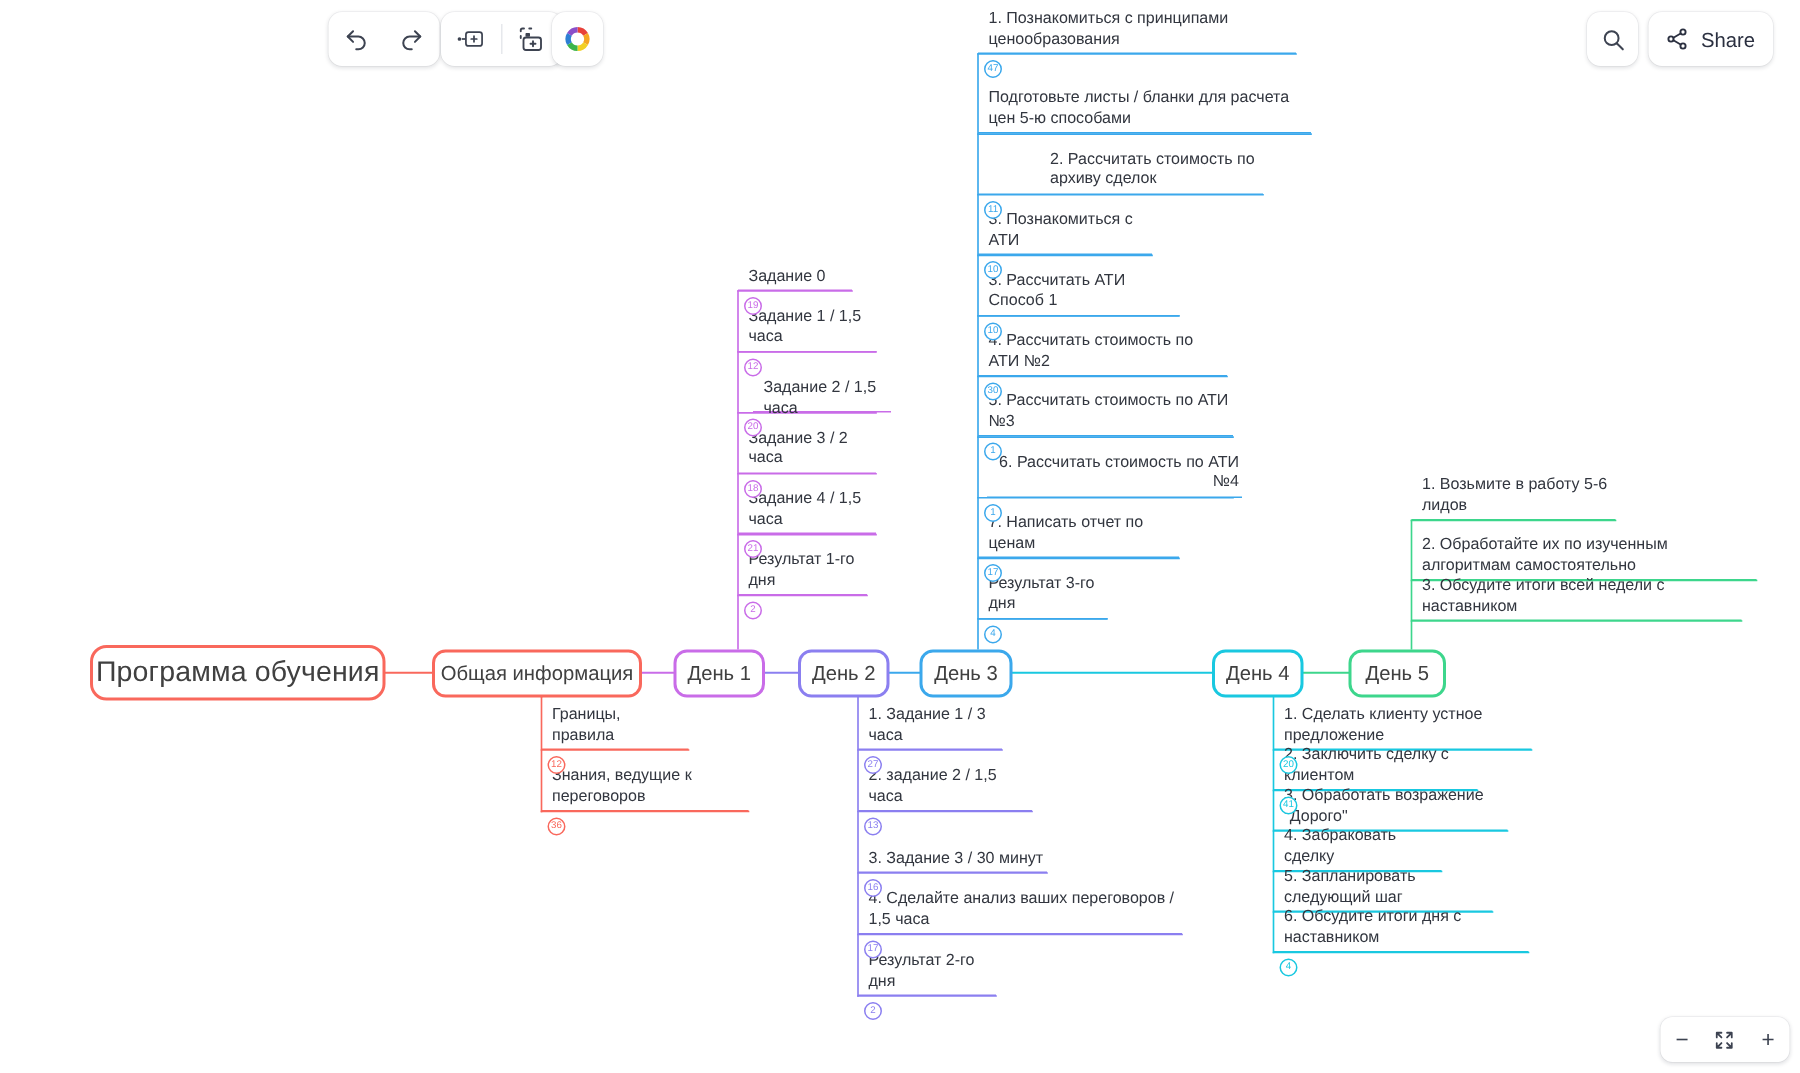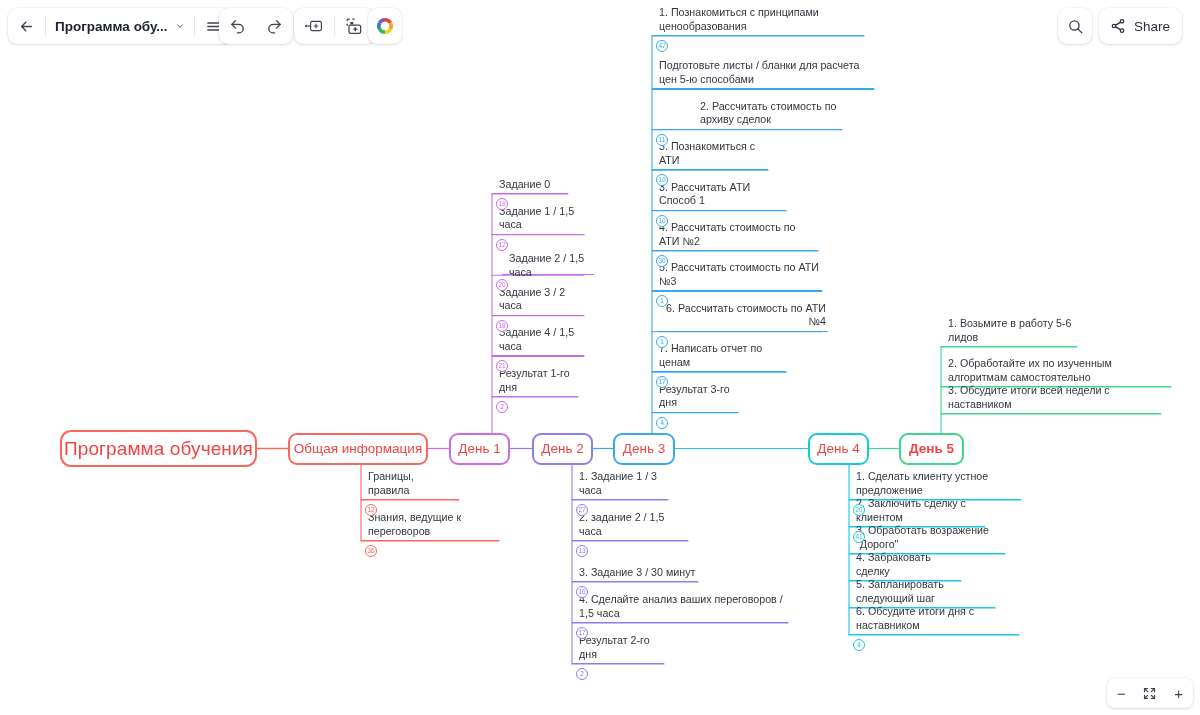--- a/index.html
+++ b/index.html
@@ -52,21 +52,21 @@
                  display:flex; align-items:center; justify-content:center; width:28px; height:28px;}
 
   
   #canvas { position: absolute; inset: 0; }
   #wires { position: absolute; inset: 0; }
 
   
   .node {
     position: absolute; background: #fff; border-radius: 9px;
     display: flex; align-items: center; justify-content: center;
-    white-space: nowrap; color: #ef4444; z-index: 10; cursor: pointer;
+    white-space: nowrap; color: #404040; z-index: 10; cursor: pointer;
   }
   .node.root {
     border: 2.5px solid #f9685c; border-radius: 11px;
     font-size: 19px; letter-spacing: .1px;
   }
   .node.l1 { border: 2px solid #f9685c; font-size: 13.5px; }
   .node.day { border: 2px solid #aa6cf0; font-size: 13.5px; }
 
   
   .leaf {
@@ -147,21 +147,21 @@
         </div>
         <div class="node day" style="left: 532px; top: 432.5px; width: 61px; height: 32px; border-color: rgb(139, 127, 240);">
           <span>День 2</span>
         </div>
         <div class="node day" style="left: 613px; top: 432.5px; width: 62px; height: 32px; border-color: rgb(59, 168, 236);">
           <span>День 3</span>
         </div>
         <div class="node day" style="left: 808px; top: 432.5px; width: 61px; height: 32px; border-color: rgb(25, 200, 224);">
           <span>День 4</span>
         </div>
-        <div class="node day" style="left: 899px; top: 432.5px; width: 65px; height: 32px; border-color: rgb(61, 214, 140); font-weight: bold;">
+        <div class="node day" style="left: 899px; top: 432.5px; width: 65px; height: 32px; border-color: rgb(61, 214, 140);">
           <span>День 5</span>
         </div>
         <div class="leaf" style="left: 361px; width: 98px; border-bottom: 1.1px solid rgb(249, 104, 92); top: 484px; height: 16px; display: flex; align-items: flex-end;">
           <span class="txt">Границы, правила</span>
         </div>
         <div class="badge" style="left: 365px; top: 504px; color: rgb(249, 104, 92);">12</div>
         <div class="leaf" style="left: 361px; width: 138px; border-bottom: 1.1px solid rgb(249, 104, 92); top: 525px; height: 16px; display: flex; align-items: flex-end;">
           <span class="txt">Знания, ведущие к переговоров</span>
         </div>
         <div class="badge" style="left: 365px; top: 545px; color: rgb(249, 104, 92);">36</div>
@@ -276,40 +276,20 @@
           <span class="txt">2. Обработайте их по изученным алгоритмам самостоятельно</span>
         </div>
         <div class="leaf" style="left: 941px; width: 220px; border-bottom: 1.1px solid rgb(61, 214, 140); top: 398px; height: 16px; display: flex; align-items: flex-end;">
           <span class="txt">3. Обсудите итоги всей недели с наставником</span>
         </div>
       </div>
   </div>
 
   <div class="toolbar">
 
-    <div class="tb-group grp-main">
-      <div class="tb-btn">
-        <svg class="ic" width="17" height="17" viewBox="0 0 24 24" fill="none" stroke="#3d4351" stroke-width="1.9" stroke-linecap="round" stroke-linejoin="round">
-          <path d="M19 12H5M11 18l-6-6 6-6"></path>
-        </svg>
-      </div>
-      <div class="tb-divider"></div>
-      <span class="doc-title">Программа обу...</span>
-      <span class="chev">
-        <svg class="ic" width="10" height="10" viewBox="0 0 24 24" fill="none" stroke="#555d6d" stroke-width="2.4" stroke-linecap="round" stroke-linejoin="round">
-            <path d="M6 9l6 6 6-6"></path>
-          </svg>
-      </span>
-      <div class="tb-divider"></div>
-      <div class="tb-btn">
-        <svg class="ic" width="17" height="17" viewBox="0 0 24 24" fill="none" stroke="#3d4351" stroke-width="1.9" stroke-linecap="round">
-          <path d="M4 7h16M4 12h16M4 17h16"></path>
-        </svg>
-      </div>
-    </div>
 
     <div class="tb-group grp-undo">
       <div class="tb-btn">
         <svg class="ic" width="17" height="17" viewBox="0 0 24 24" fill="none" stroke="#3d4351" stroke-width="1.9" stroke-linecap="round" stroke-linejoin="round">
           <path d="M9 14L4 9l5-5"></path>
             <path d="M4 9h10a6 6 0 0 1 0 12h-2"></path>
         </svg>
       </div>
       <div class="tb-btn">
         <svg class="ic" width="17" height="17" viewBox="0 0 24 24" fill="none" stroke="#3d4351" stroke-width="1.9" stroke-linecap="round" stroke-linejoin="round">

